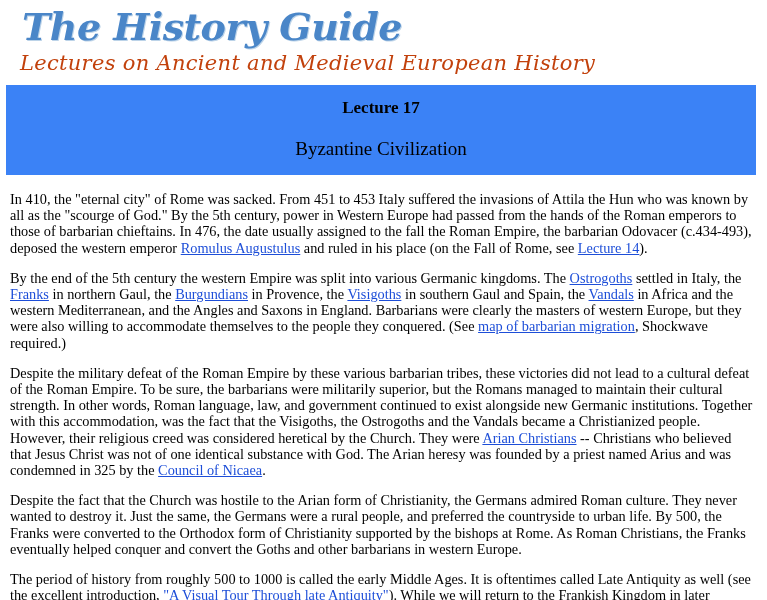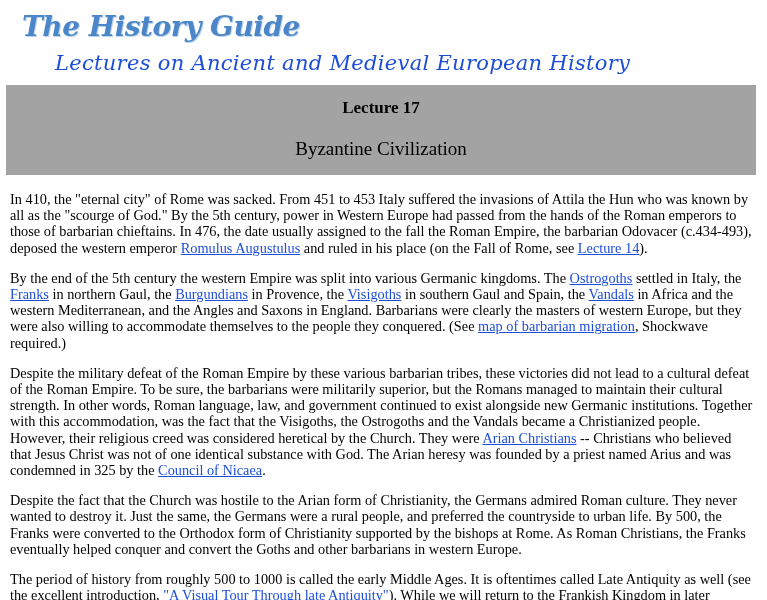--- a/index.html
+++ b/index.html
@@ -19,43 +19,43 @@
     position: relative;
   }
   
   .masthead {
     padding: 6px 0 2px 0;
   }
   .site-title {
     margin: 0;
     padding: 0 0 0 22px;
     font-family: "DejaVu Serif", "Liberation Serif", serif;
-    font-size: 28px;
+    font-size: 38px;
     line-height: 42px;
     font-weight: bold;
     font-style: italic;
     letter-spacing: -0.5px;
     color: #4a86c8;
     text-shadow: 1px 1px 0 #bcd3e8;
   }
   .site-subtitle {
     margin: 0;
-    padding: 2px 0 0 55px;
+    padding: 2px 0 0 20px;
     font-family: "DejaVu Serif", "Liberation Serif", serif;
     font-size: 21px;
     line-height: 26px;
     font-style: italic;
     font-weight: normal;
     letter-spacing: 0.3px;
-    color: #1d4ed8;
+    color: #c2410c;
   }
   
   .lecture-banner {
     margin: 7px 11px 16px 6px;
-    background: #a3a3a3;
+    background: #3b82f6;
     padding: 12px 0 14px 0;
     text-align: center;
   }
   .lecture-number {
     margin: 0;
     font-size: 17px;
     line-height: 22px;
     font-weight: bold;
     font-family: "Liberation Serif", "DejaVu Serif", serif;
     color: #000000;

